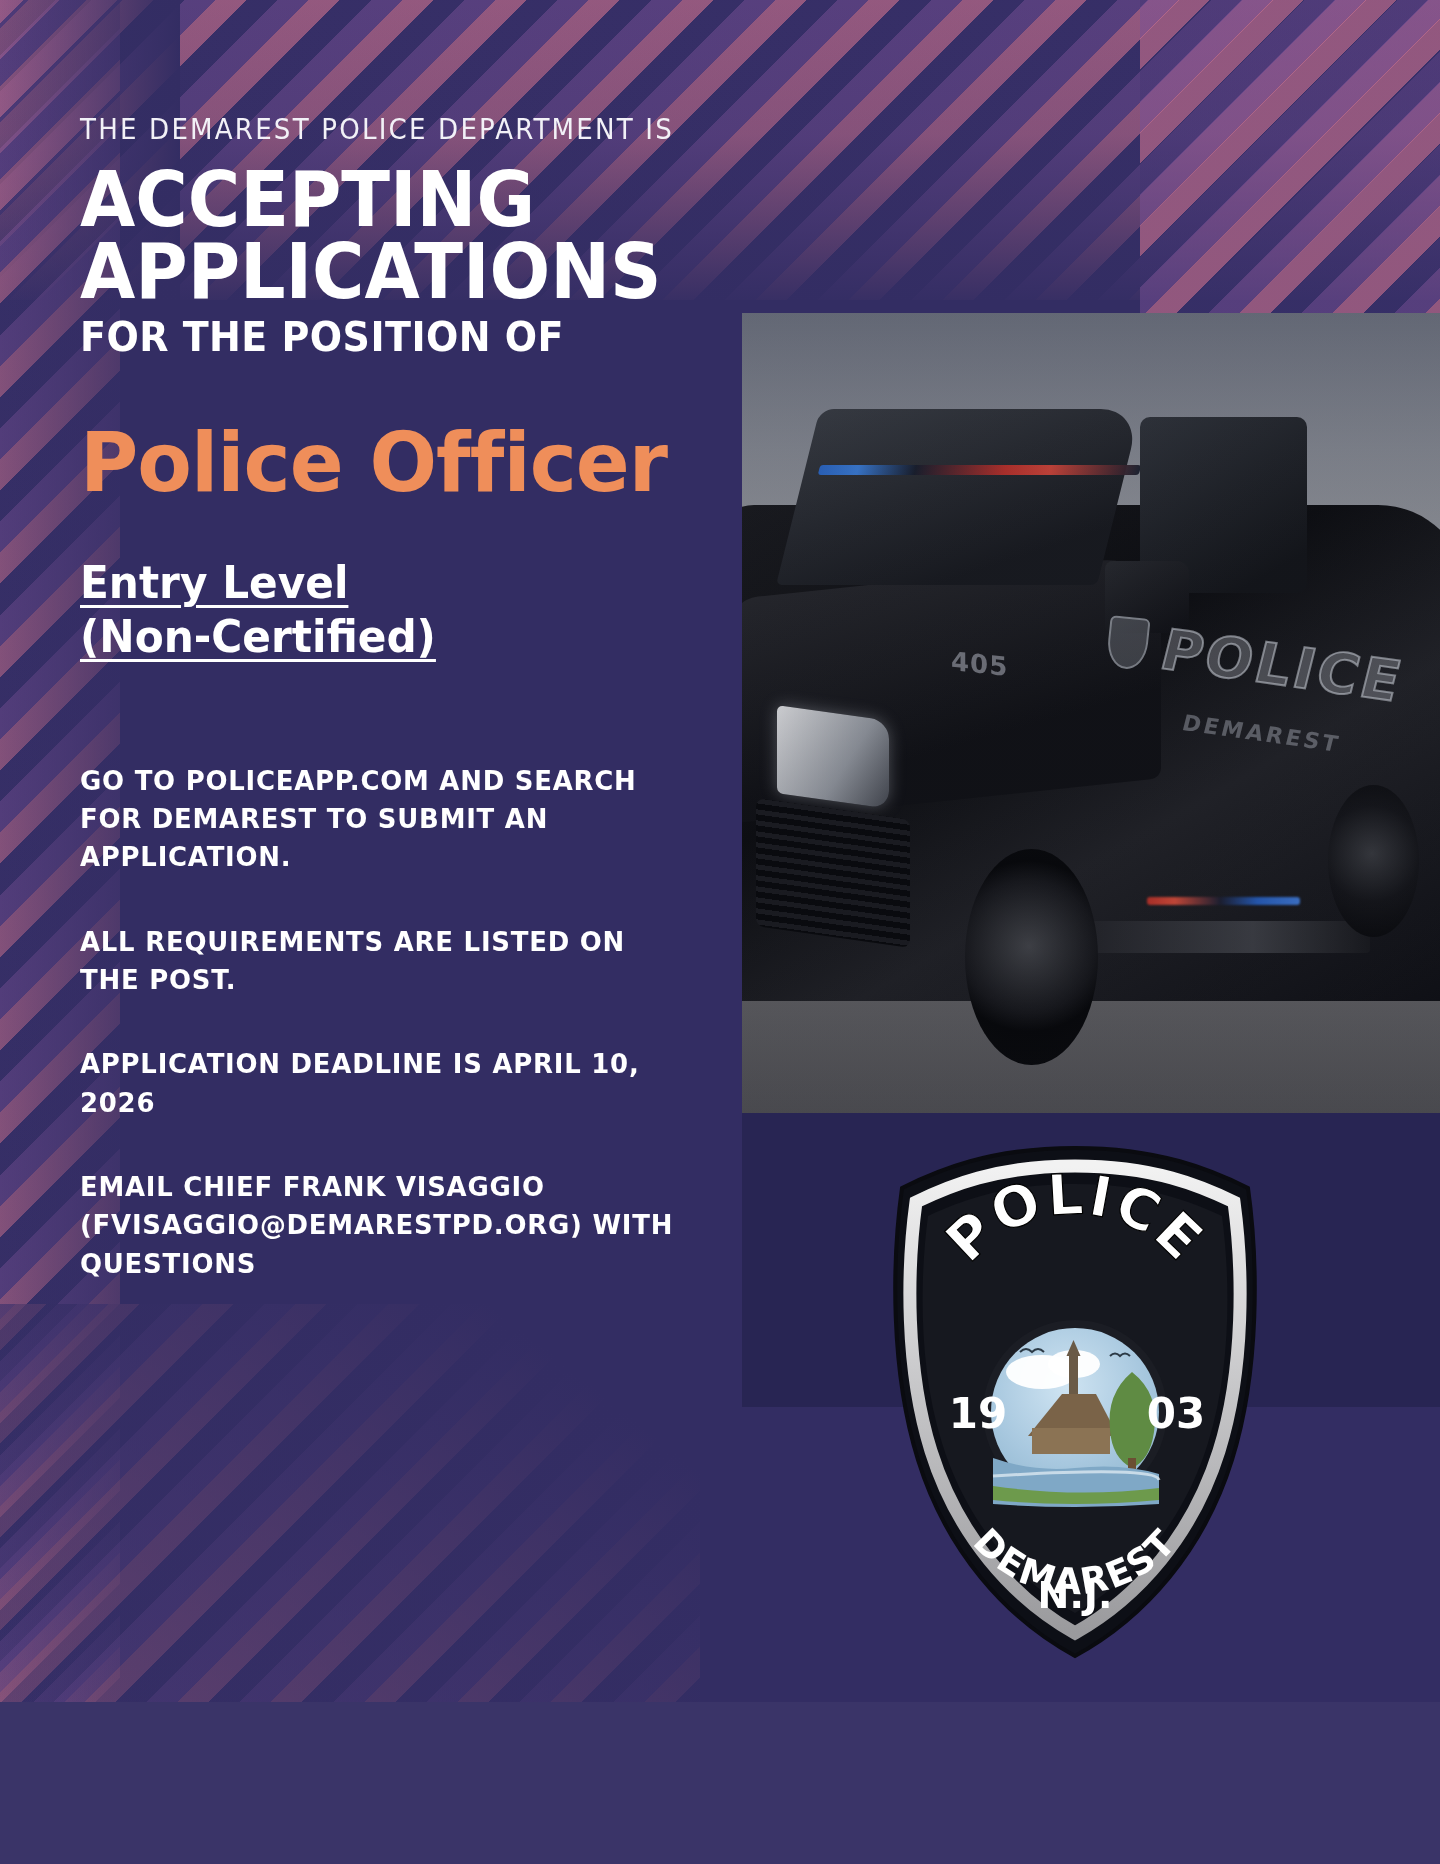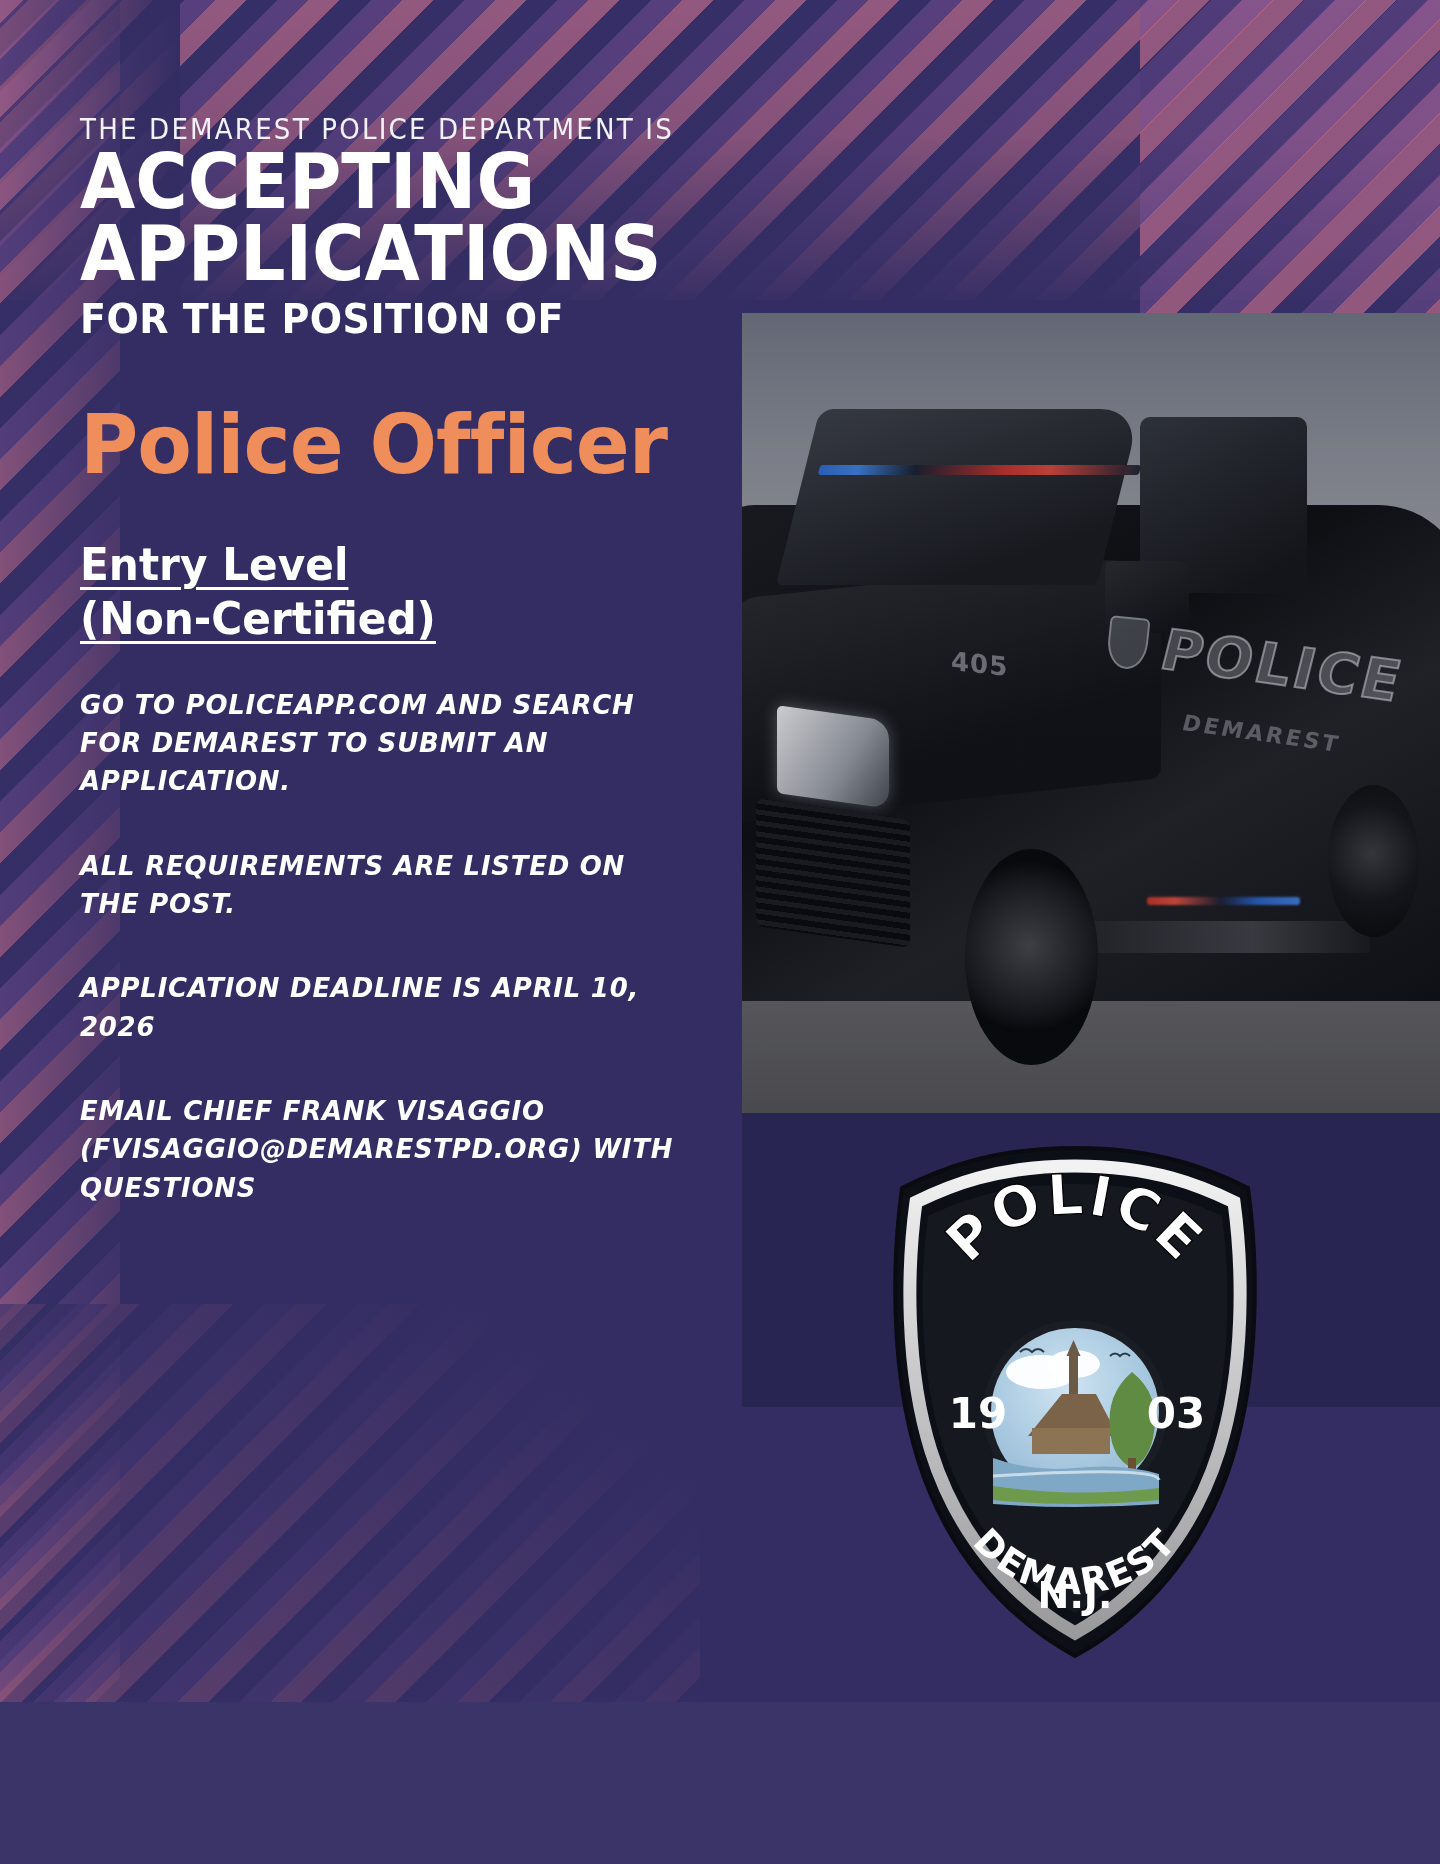--- a/index.html
+++ b/index.html
@@ -109,20 +109,21 @@
     z-index: 5;
   }
 
   .eyebrow {
     font-family: "DejaVu Sans Condensed", "Liberation Sans", sans-serif;
     font-size: 29px;
     letter-spacing: 2.2px;
     color: #f2f1f7;
     font-weight: 400;
     text-transform: uppercase;
+    margin-bottom: 18px;
   }
 
   .headline {
     font-family: "DejaVu Sans", sans-serif;
     font-weight: 800;
     color: #ffffff;
     font-size: 76px;
     line-height: 0.95;
     letter-spacing: 0px;
     text-transform: uppercase;
@@ -165,22 +166,21 @@
     line-height: 1.22;
     margin-top: 52px;
     text-decoration: underline;
     text-underline-offset: 7px;
     text-decoration-thickness: 3px;
     transform: scaleX(0.96);
     transform-origin: left center;
   }
 
   .body-block {
-    margin-top: 40px;
-    font-style: italic;
+    margin-top: 98px;
   }
   .body-text {
     font-family: "DejaVu Sans", sans-serif;
     font-weight: 700;
     color: #ffffff;
     font-size: 27px;
     line-height: 1.42;
     letter-spacing: 0.8px;
     text-transform: uppercase;
     margin-bottom: 46px;

